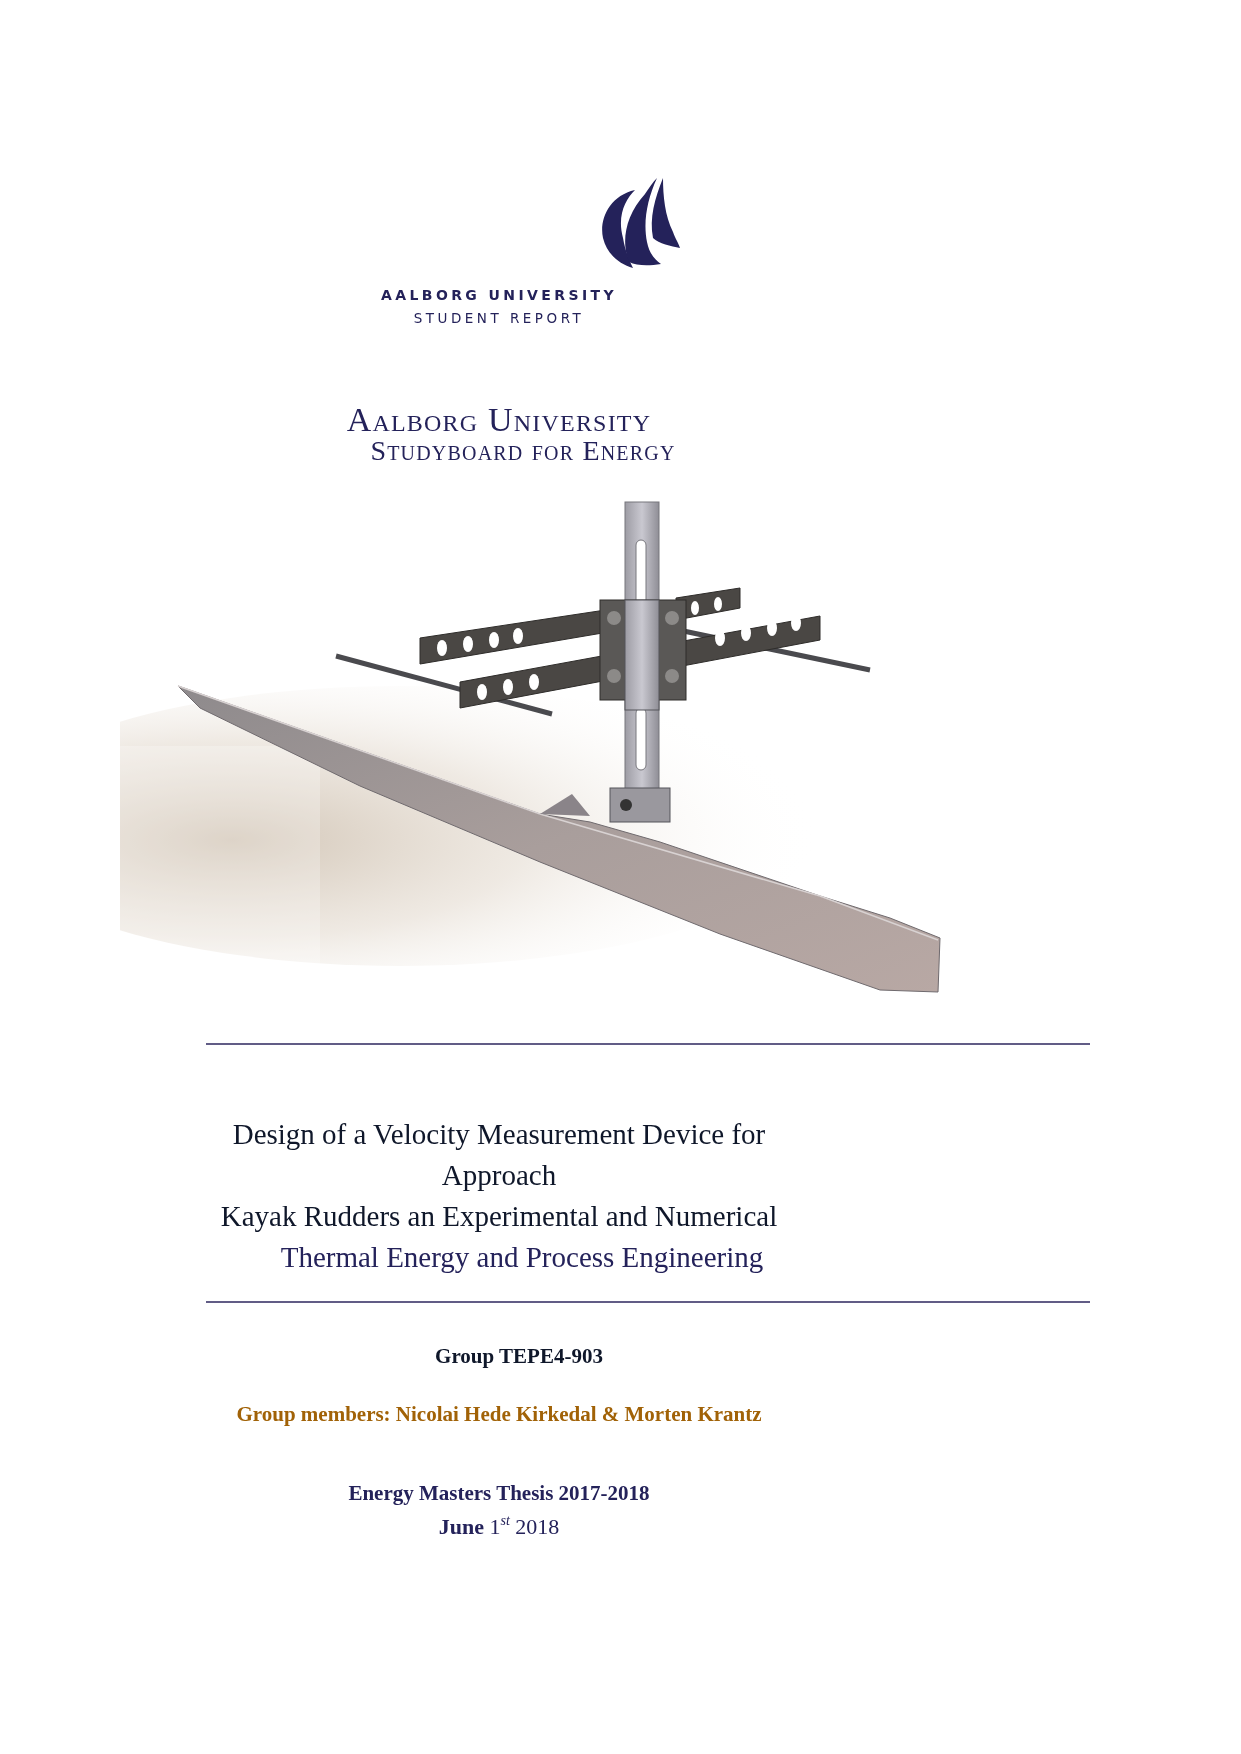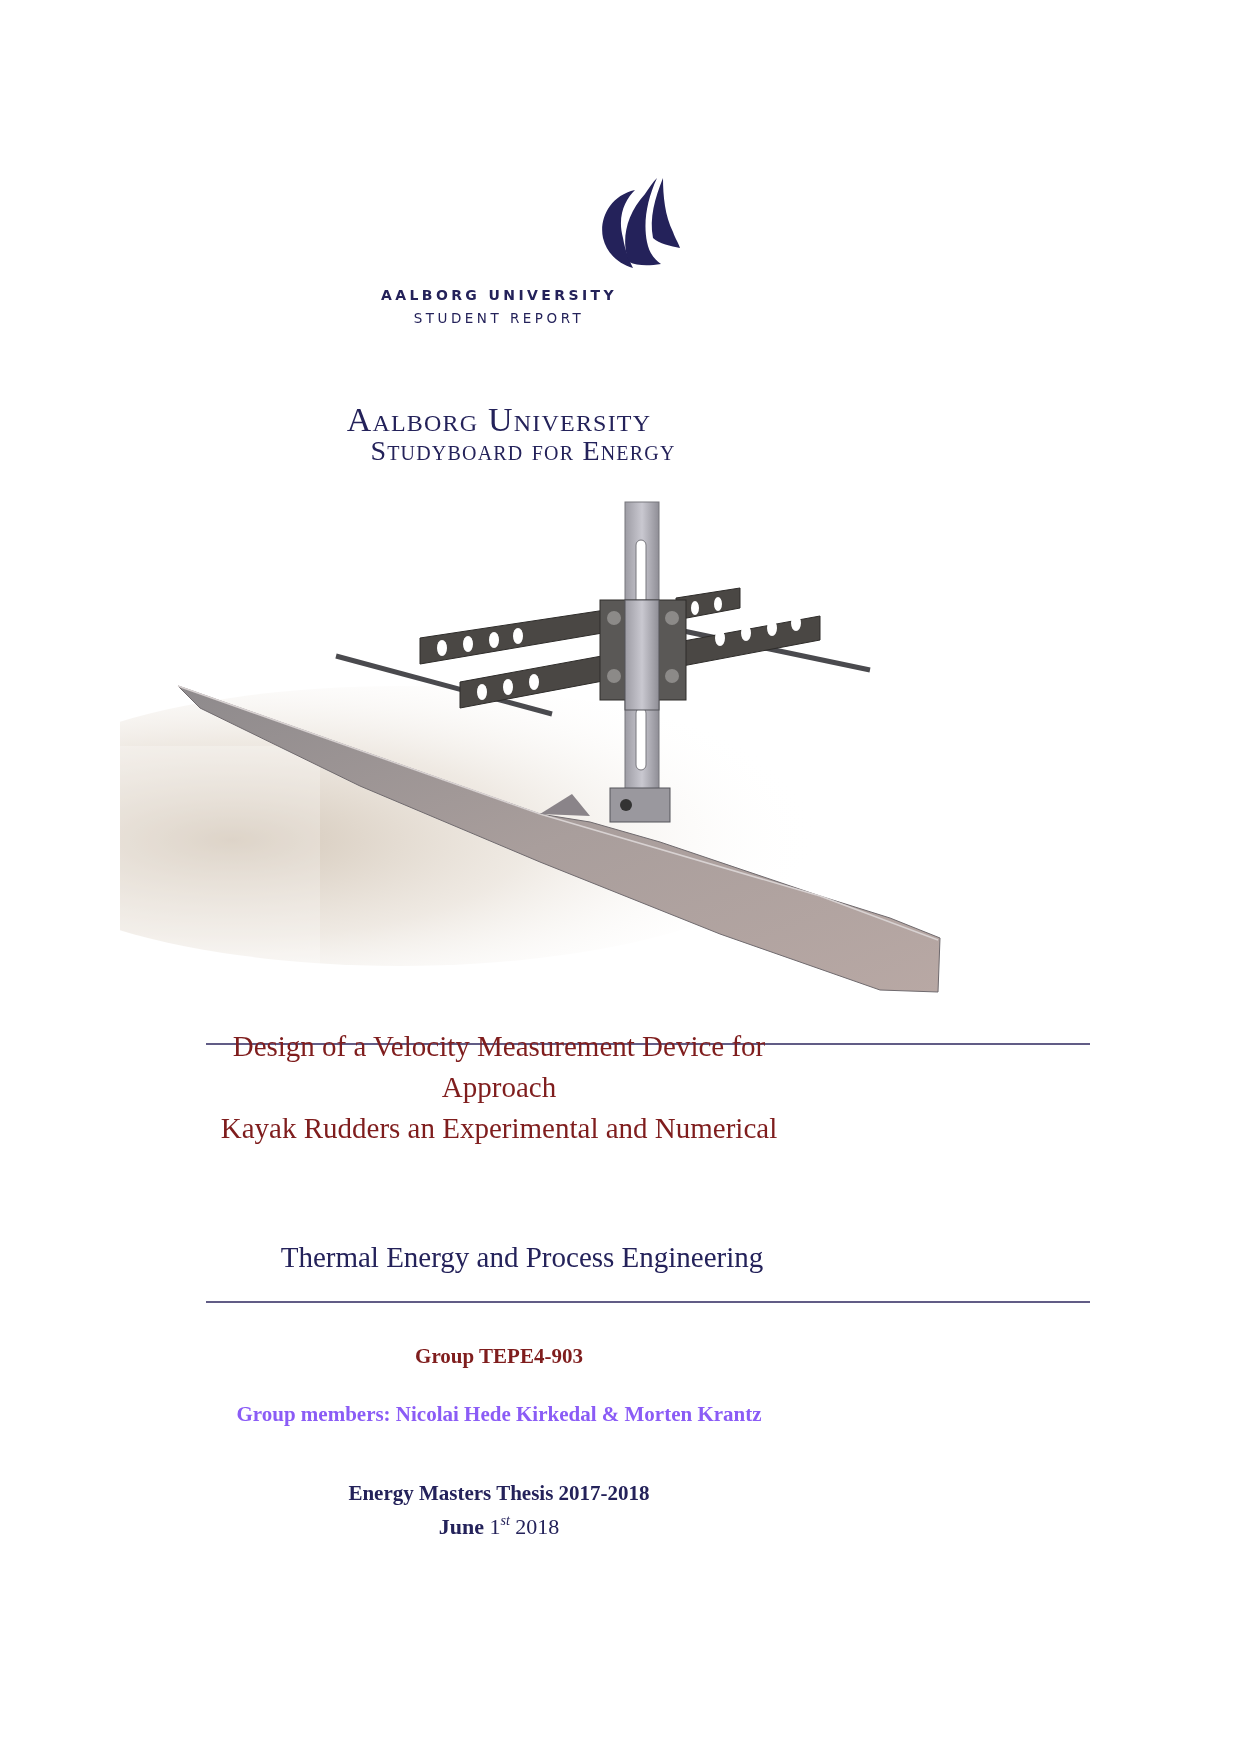--- a/index.html
+++ b/index.html
@@ -19,29 +19,29 @@
   .sc1 { top:402px; font-family:"Liberation Serif",serif; font-size:34px;
          font-variant:small-caps; letter-spacing:1.2px; color:#24225a; line-height:36px; }
   .sc2 { top:436px; font-family:"Liberation Serif",serif; font-size:28px;
          font-variant:small-caps; letter-spacing:1.2px; color:#24225a; line-height:30px;padding-left:24px; }
 
   
   #figure { left:120px; top:496px; width:1000px; height:520px; }
 
   .rule { left:206px; width:884px; height:2px; background:#615c86; }
 
-  .title { top:1026px; font-family:"Liberation Serif",serif; font-size:29px;
-           line-height:41px; color:#7f1d1d; }
+  .title { top:1114px; font-family:"Liberation Serif",serif; font-size:29px;
+           line-height:41px; color:#0f172a; }
   .subtitle { top:1237px; font-family:"Liberation Serif",serif; font-size:29px;
               line-height:40px; color:#24225a;margin-left:23px; }
 
   .group { top:1344px; font-family:"Liberation Serif",serif; font-weight:bold;
-           font-size:21px; color:#7f1d1d; }
+           font-size:21px; color:#0f172a;padding-left:20px; }
   .members { top:1402px; font-family:"Liberation Serif",serif; font-weight:bold;
-             font-size:21px; color:#8b5cf6; }
+             font-size:21px; color:#a16207; }
   .thesis { top:1479px; font-family:"Liberation Serif",serif; font-weight:bold;
             font-size:21px; color:#24225a; line-height:28px; }
   .date { top:1507px; font-family:"Liberation Serif",serif; font-size:22px;
           color:#24225a; line-height:28px; }
   .date b { font-weight:bold; }
   .date sup { font-style:italic; font-size:14px; vertical-align:9px;margin-top:24px; }
 </style>
 </head>
 <body>
 

